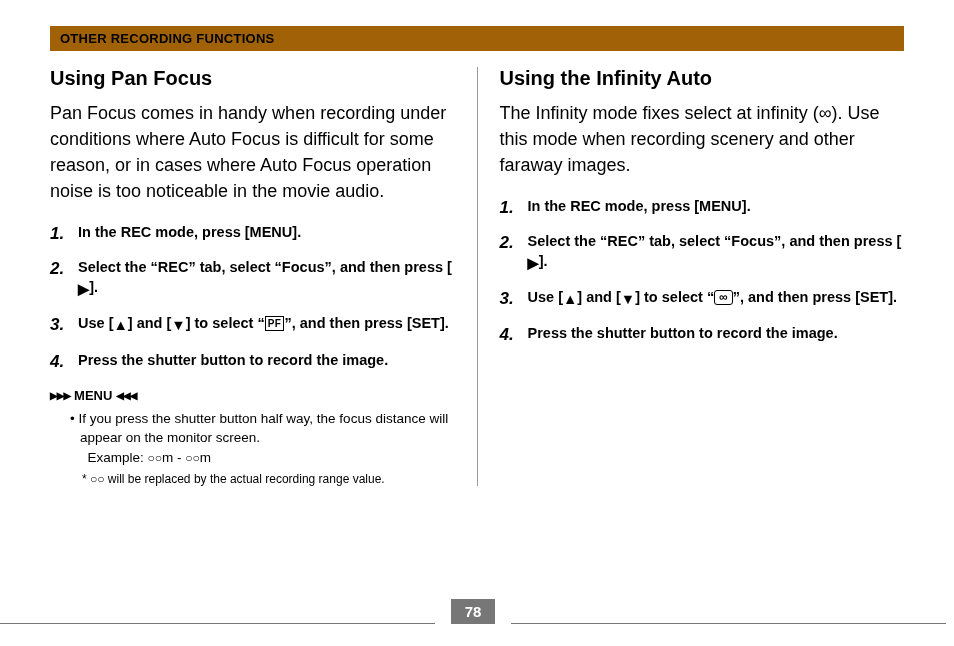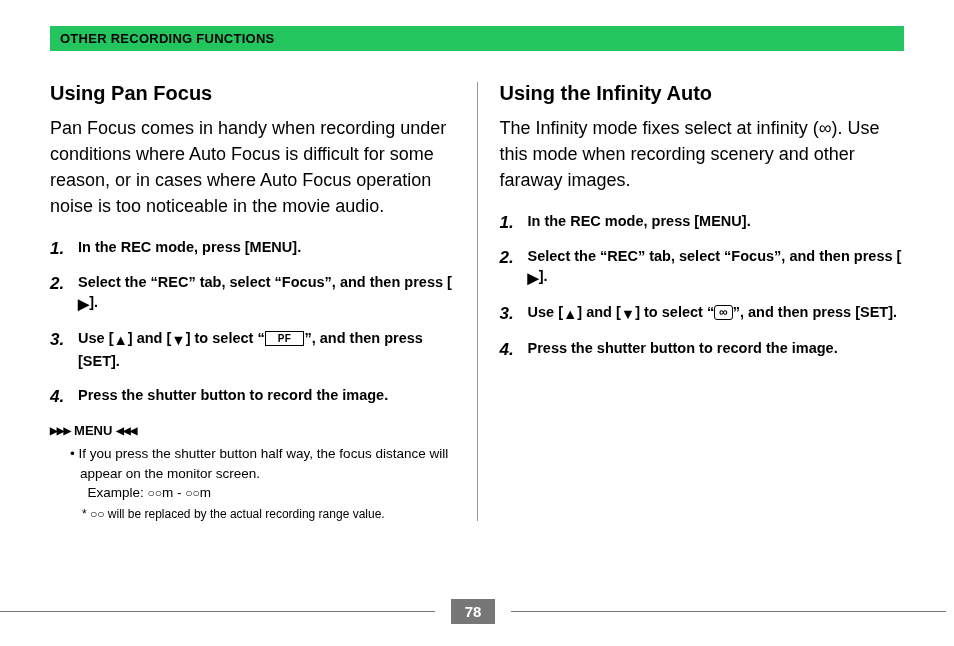--- a/index.html
+++ b/index.html
@@ -1,35 +1,35 @@
 <!DOCTYPE html>
 <html><head>
 <meta charset="utf-8">
 <style>
   html,body{margin:0;padding:0;background:#fff;font-family:Helvetica,Arial,sans-serif;color:#000;width:954px}
   .page{box-sizing:border-box;width:954px;height:646px;padding:26px 50px 18px 50px;position:relative}
-  .headerbar{background:#22c55e;padding:5px 10px;font-size:13px;font-weight:bold;letter-spacing:.02em}
-  .columns{display:flex;margin-top:31px}
+  .headerbar{background:#a16207;padding:5px 10px;font-size:13px;font-weight:bold;letter-spacing:.02em}
+  .columns{display:flex;margin-top:16px}
   .col{flex:1;padding-right:22px}
   .col.left{border-right:1px solid #9a9a9a}
   .col.right{padding-left:22px;padding-right:0}
   h2{margin:0 0 10px 0;font-size:20px;font-weight:bold}
   .intro{font-size:18px;line-height:1.45;margin-bottom:18px}
   .steps{list-style:none;padding:0;margin:0 0 14px 0;counter-reset:s}
   .steps li{counter-increment:s;font-size:14.5px;font-weight:bold;line-height:1.4;padding-left:28px;position:relative;margin-bottom:14px}
   .steps li::before{content:counter(s) ".";position:absolute;left:0;top:0;font-size:17px;font-style:italic;font-weight:bold}
   .glyph{display:inline-block;vertical-align:-2px}
-  .pf{display:inline-block;border:1.6px solid #000;padding:0 12px;font-size:10px;font-weight:bold;line-height:13px;vertical-align:1px;letter-spacing:.5px;font-style:normal;font-family:Arial,sans-serif}
+  .pf{display:inline-block;border:1.6px solid #000;padding:0 2px;font-size:10px;font-weight:bold;line-height:13px;vertical-align:1px;letter-spacing:.5px;font-style:normal;font-family:Arial,sans-serif}
   .inf{display:inline-block;border:1.6px solid #000;border-radius:3px;padding:0 4px;font-size:12px;line-height:13px;vertical-align:1px;font-weight:bold}
   .notehdr{font-size:13px;font-weight:bold;display:flex;align-items:center;gap:4px;margin:18px 0 6px 0}
   .notebar{font-size:10px;letter-spacing:-1px}
   .notebody{font-size:13.5px;line-height:1.45;padding-left:30px;text-indent:-10px}
   .oo{font-size:12px}
   .notefoot{font-size:12px;padding-left:32px;margin-top:4px}
-  .pagenum{position:absolute;bottom:22px;left:0;right:8px;display:flex;align-items:center;gap:16px}
+  .pagenum{position:absolute;bottom:22px;left:0;right:8px;display:flex;align-items:flex-end;gap:16px}
   .pagenum .line{flex:1;height:1px;background:#777}
   .pagenum .num{background:#777;color:#fff;font-weight:bold;padding:4px 14px;font-size:15px}
 </style>
 </head>
 <body>
 
 <div class="page">
 
   <div class="headerbar">OTHER RECORDING FUNCTIONS</div>
 

